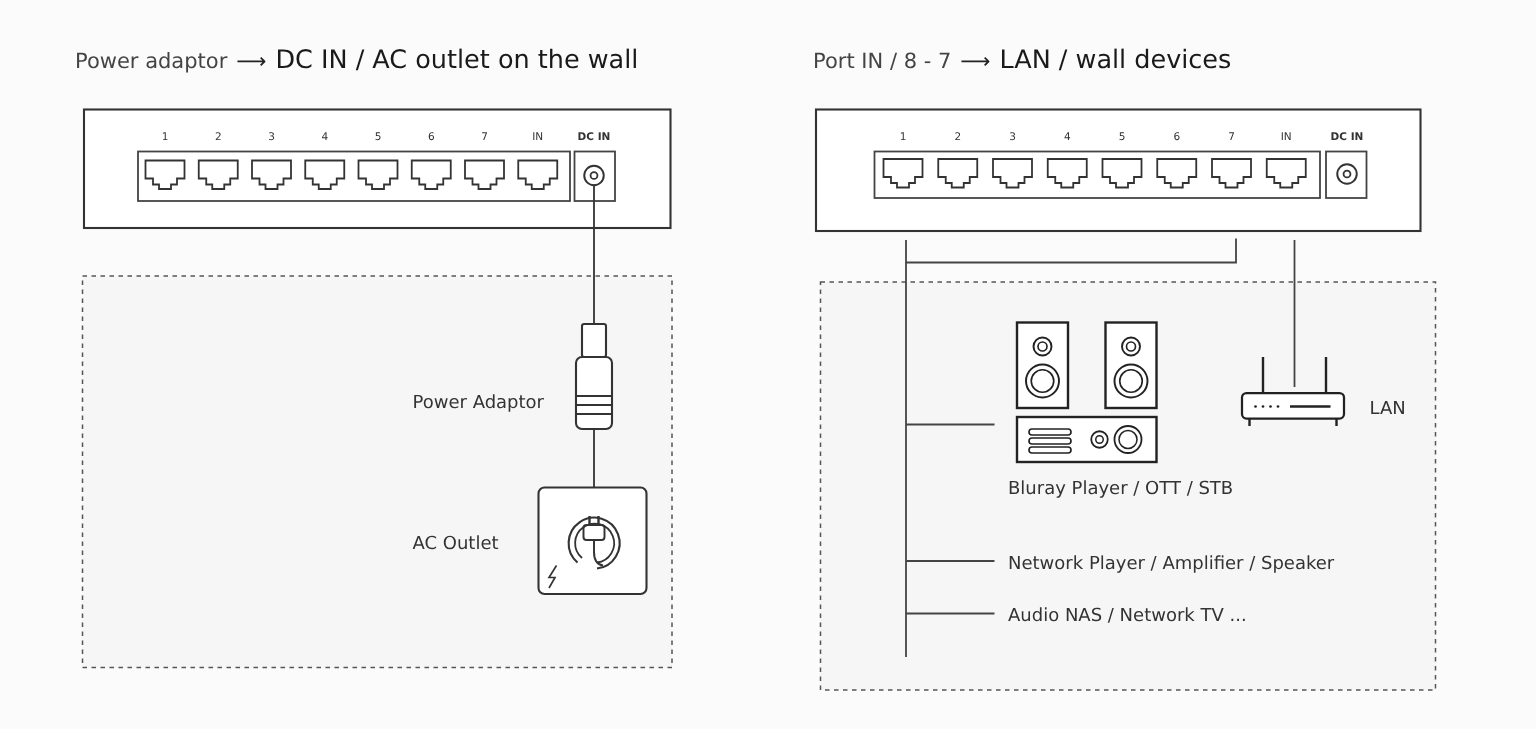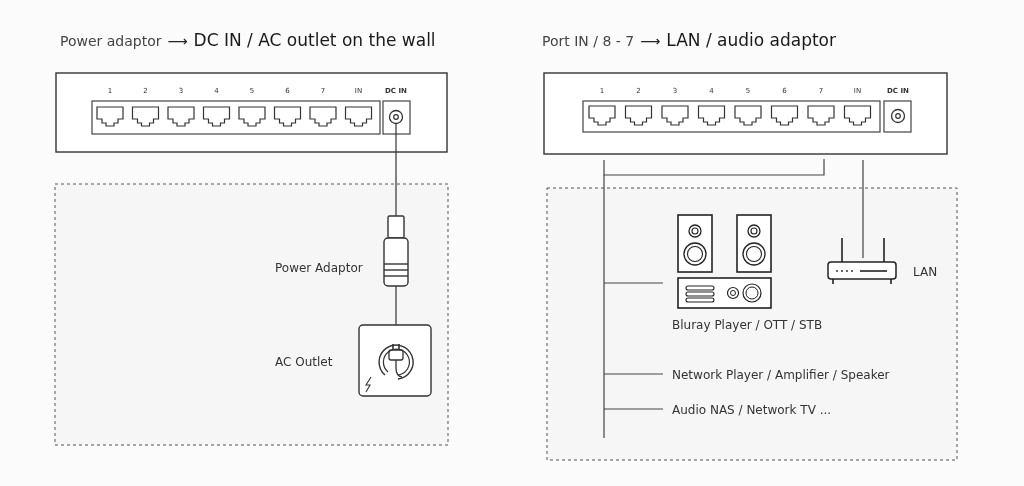--- a/index.html
+++ b/index.html
@@ -7,25 +7,25 @@
   .heading { position: absolute; top: 30px; white-space: nowrap; }
   .heading .small { font-size: 14px; color: #444; }
   .heading .arrow { font-size: 14px; margin: 0 6px; color: #222; }
   .heading .big { font-size: 17px; color: #1a1a1a; }
   svg { position: absolute; left: 0; top: 0; }
   .lbl { font-family: "DejaVu Sans", sans-serif; fill: #333; }
 </style>
 </head>
 <body>
 
-<div class="heading" style="left:60px;">
+<div class="heading" style="left:50px;">
   <span class="small">Power adaptor</span><span class="arrow">⟶</span><span class="big">DC IN / AC outlet on the wall</span>
 </div>
 <div class="heading" style="left:542px;">
-  <span class="small">Port  IN / 8 - 7</span><span class="arrow">⟶</span><span class="big">LAN / audio adaptor</span>
+  <span class="small">Port  IN / 8 - 7</span><span class="arrow">⟶</span><span class="big">LAN / wall devices</span>
 </div>
 
 <svg width="1024" height="486" viewBox="0 0 1024 486">
   <defs>
     <g id="rj45">
       <path d="M3 4 H29 V16 H24 V20 H20 V23 H12 V20 H8 V16 H3 Z" fill="none" stroke="#333" stroke-width="1.2"></path>
     </g>
   </defs>
 
   <g>

